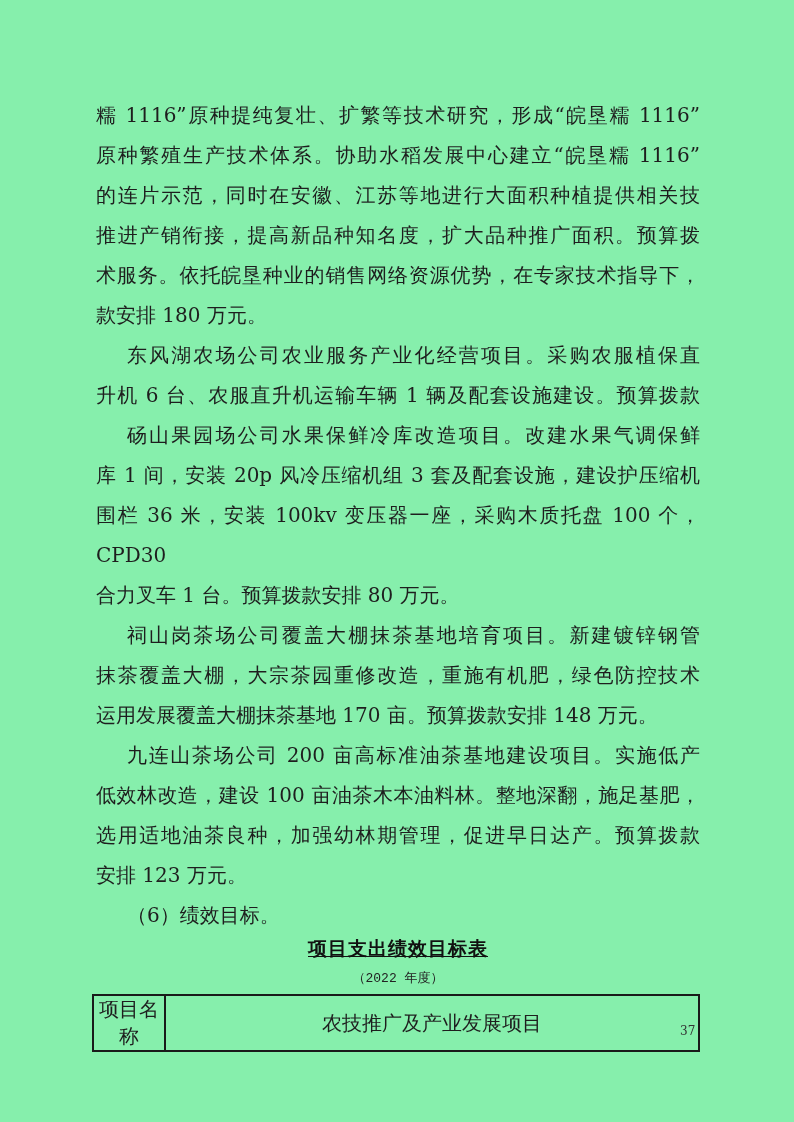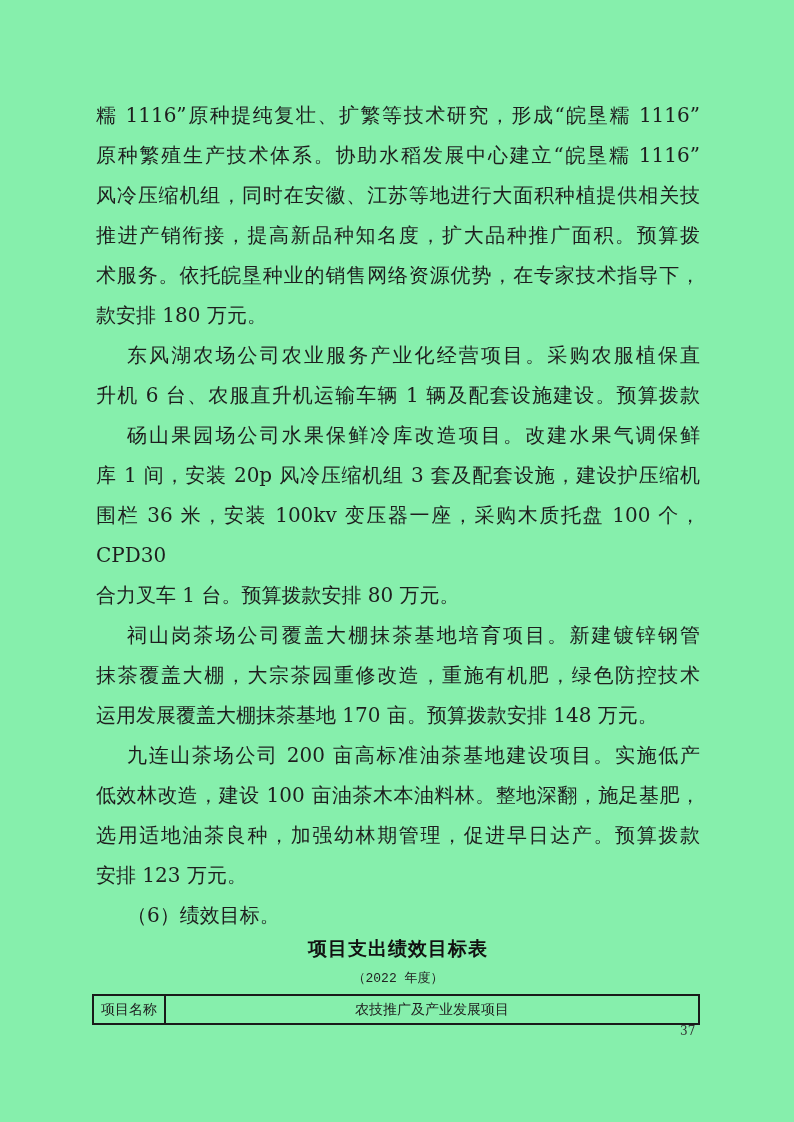--- a/index.html
+++ b/index.html
@@ -41,39 +41,40 @@
     left: 96px;
     top: 933px;
     width: 604px;
     text-align: center;
     font-family: "DejaVu Sans", "Liberation Sans", sans-serif;
     font-weight: 700;
     font-size: 19px;
     line-height: 30px;
     color: #111;
     letter-spacing: 1px;
+    text-decoration: underline;
   }
   .tbl-subtitle {
     position: absolute;
     left: 96px;
     top: 967px;
     width: 604px;
     text-align: center;
     font-size: 13px;
     line-height: 24px;
     color: #222;
     font-family: Liberation Mono, monospace;
   }
   table.perf-table {
     position: absolute;
     left: 92px;
     top: 994px;
     width: 608px;
     border-collapse: collapse;
-    font-size: 14px;
+    font-size: 20px;
     color: #1e1e1e;
   }
   table.perf-table td {
     border: 2px solid #1a1a1a;
     height: 27px;
     text-align: center;
     vertical-align: middle;
     padding: 0 2px;
   }
   td.cell-label { width: 66px; }
@@ -86,21 +87,21 @@
   }
 </style>
 </head>
 <body>
 
 <div class="page">
 
   <div class="body-text" id="body-text">
       <div class="line">糯 1116”原种提纯复壮、扩繁等技术研究，形成“皖垦糯 1116”</div>
       <div class="line">原种繁殖生产技术体系。协助水稻发展中心建立“皖垦糯 1116”</div>
-      <div class="line">风冷压缩机组，同时在安徽、江苏等地进行大面积种植提供相关技</div>
+      <div class="line">的连片示范，同时在安徽、江苏等地进行大面积种植提供相关技</div>
       <div class="line">推进产销衔接，提高新品种知名度，扩大品种推广面积。预算拨</div>
       <div class="line">术服务。依托皖垦种业的销售网络资源优势，在专家技术指导下，</div>
       <div class="line nojust">款安排 180 万元。</div>
       <div class="line indent">东风湖农场公司农业服务产业化经营项目。采购农服植保直</div>
       <div class="line">升机 6 台、农服直升机运输车辆 1 辆及配套设施建设。预算拨款</div>
       <div class="line indent">砀山果园场公司水果保鲜冷库改造项目。改建水果气调保鲜</div>
       <div class="line">库 1 间，安装 20p 风冷压缩机组 3 套及配套设施，建设护压缩机</div>
       <div class="line">围栏 36 米，安装 100kv 变压器一座，采购木质托盘 100 个，CPD30</div>
       <div class="line nojust">合力叉车 1 台。预算拨款安排 80 万元。</div>
       <div class="line indent">祠山岗茶场公司覆盖大棚抹茶基地培育项目。新建镀锌钢管</div>

